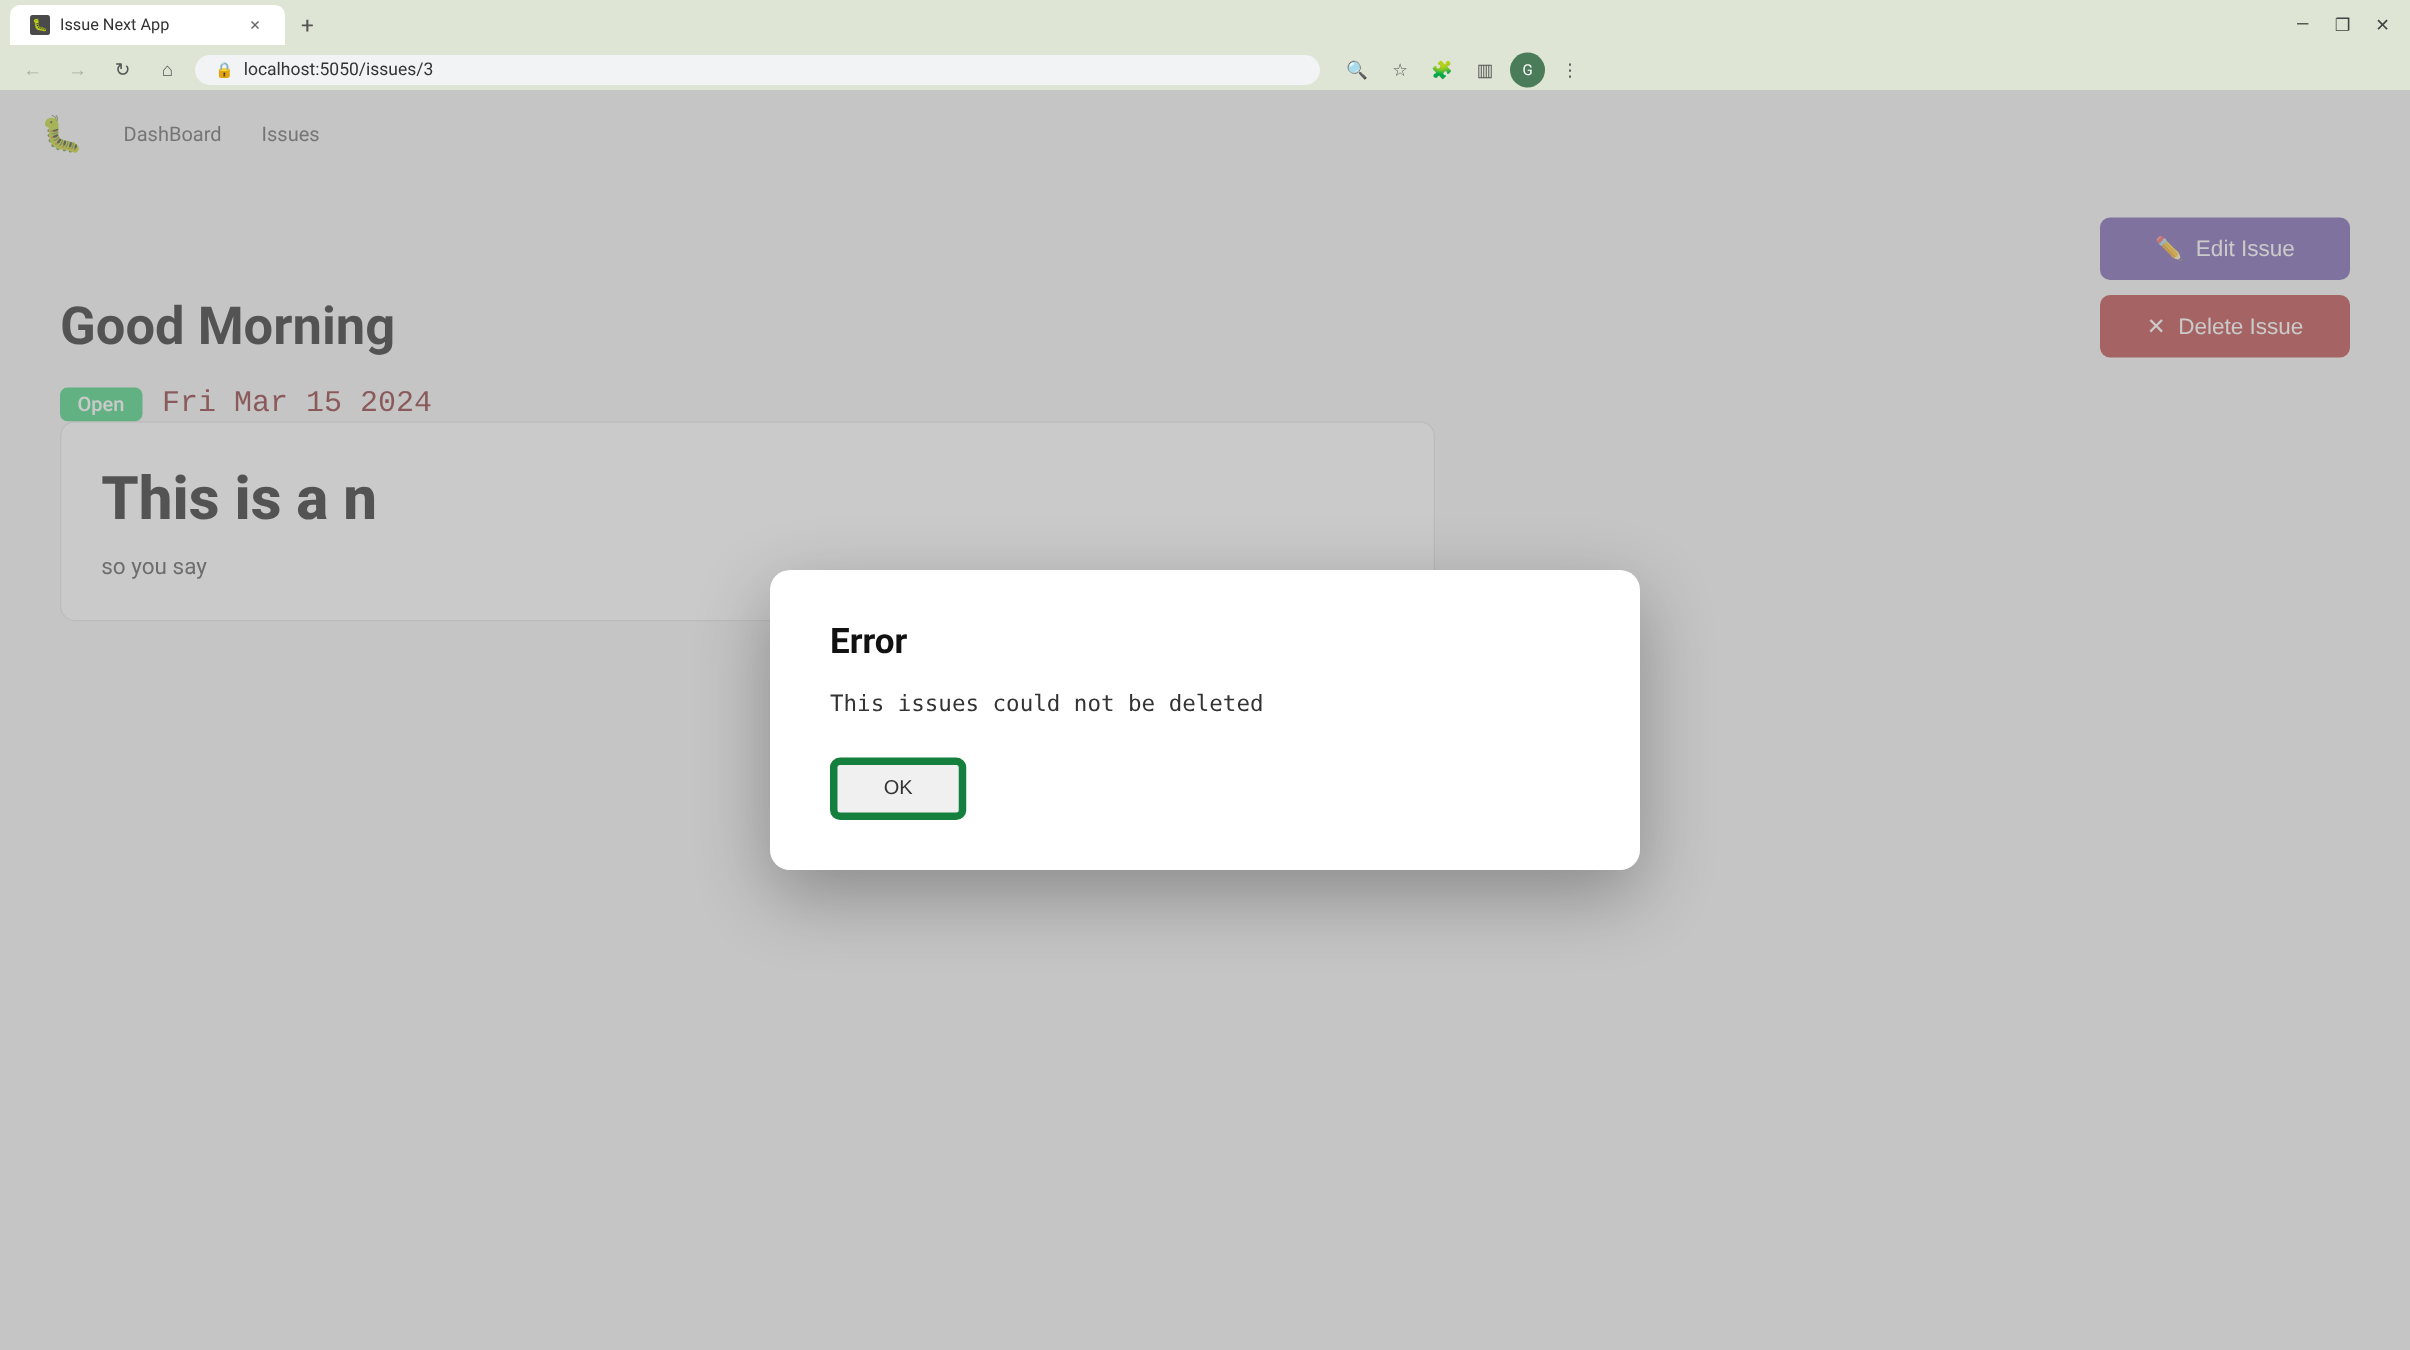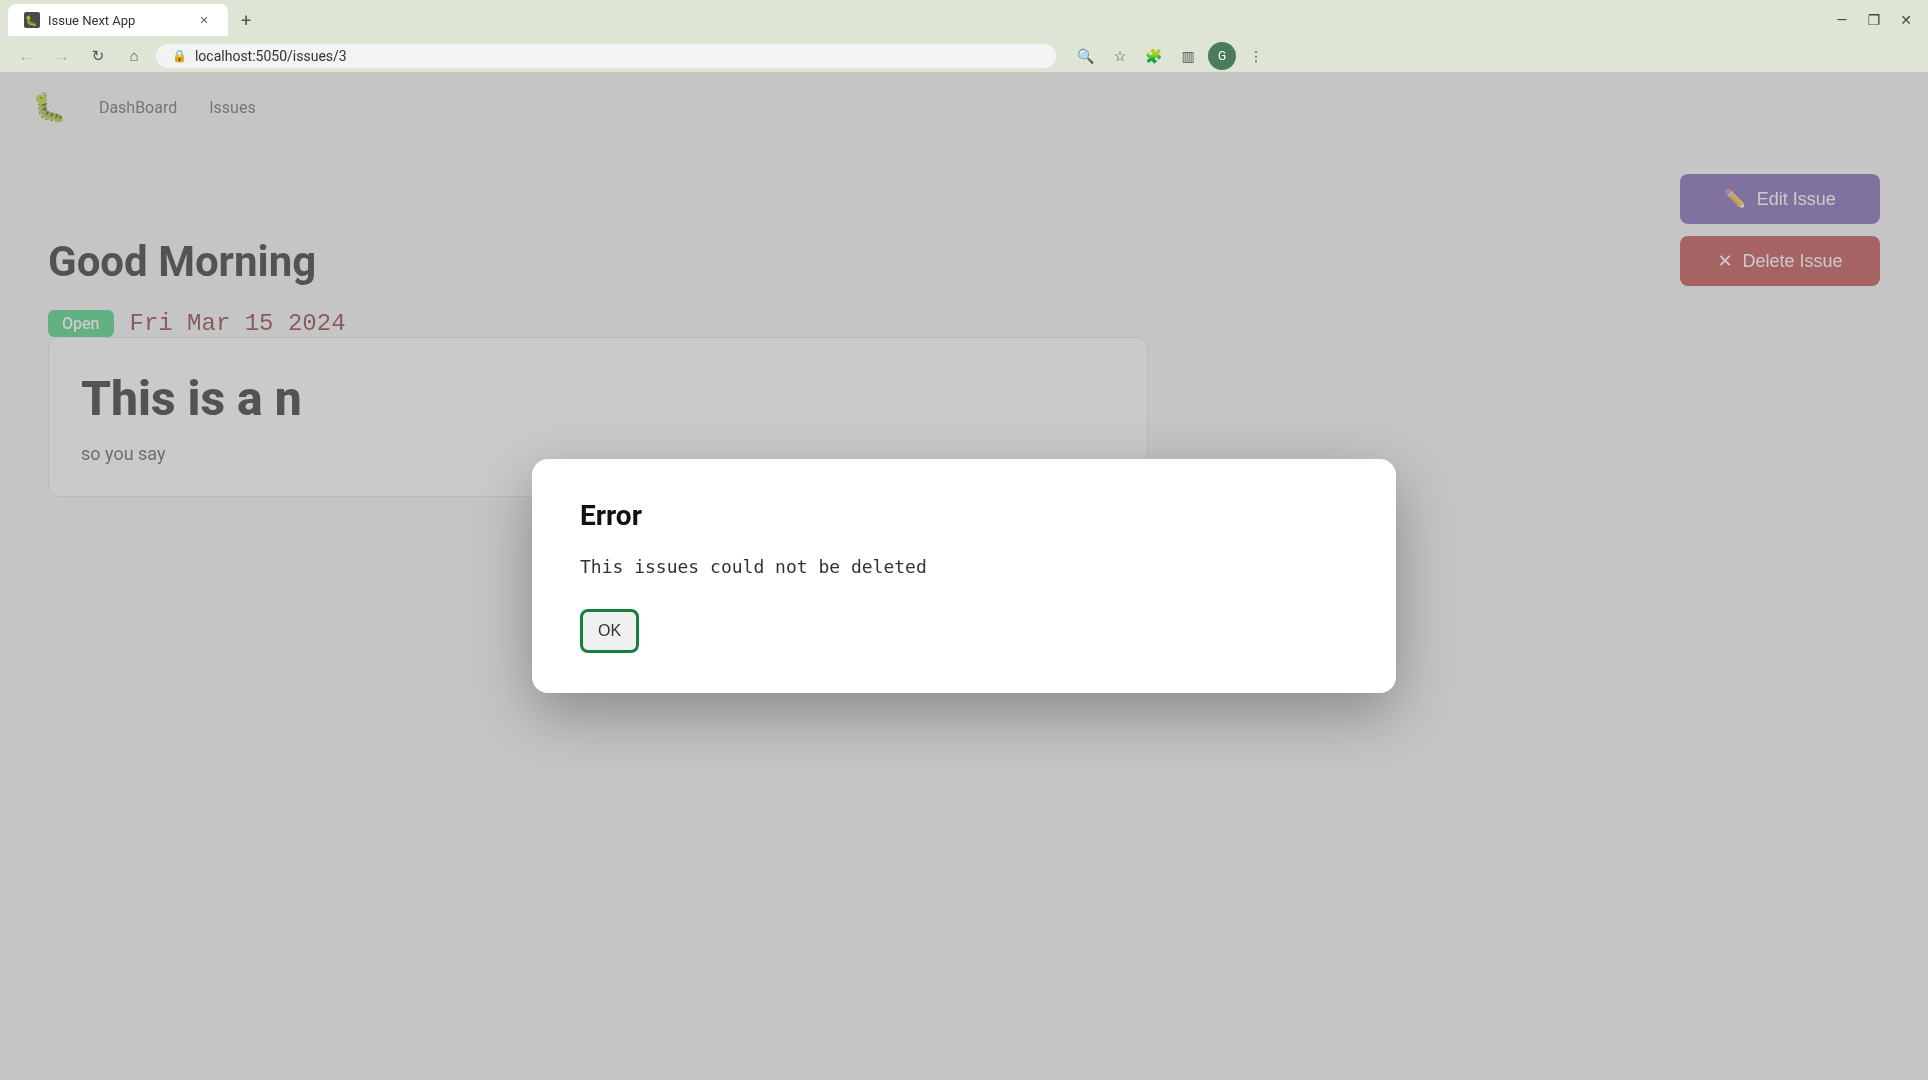--- a/index.html
+++ b/index.html
@@ -321,21 +321,21 @@
     .issue-card-body {
       font-size: 18px;
       color: #444;
     }
 
     
     .modal {
       background: white;
       border-radius: 16px;
       padding: 40px 48px;
-      width: 864px;
+      width: 696px;
       box-shadow: 0 20px 60px rgba(0,0,0,0.3);
       position: relative;
       z-index: 101;
     }
 
     .modal-title {
       font-size: 28px;
       font-weight: 700;
       color: #111;
       margin-bottom: 24px;
@@ -343,23 +343,23 @@
 
     .modal-message {
       font-size: 18px;
       color: #333;
       margin-bottom: 32px;
       font-family: monospace;
     }
 
     .btn-ok {
       background: #f0f0f0;
-      border: 3px solid #15803d;
+      border: 6px solid #15803d;
       border-radius: 8px;
-      padding: 10px 15px;
+      padding: 10px 37px;
       font-size: 16px;
       cursor: pointer;
       color: #333;
     }
   </style>
 </head>
 <body>
 
 <div class="browser-chrome">
 

